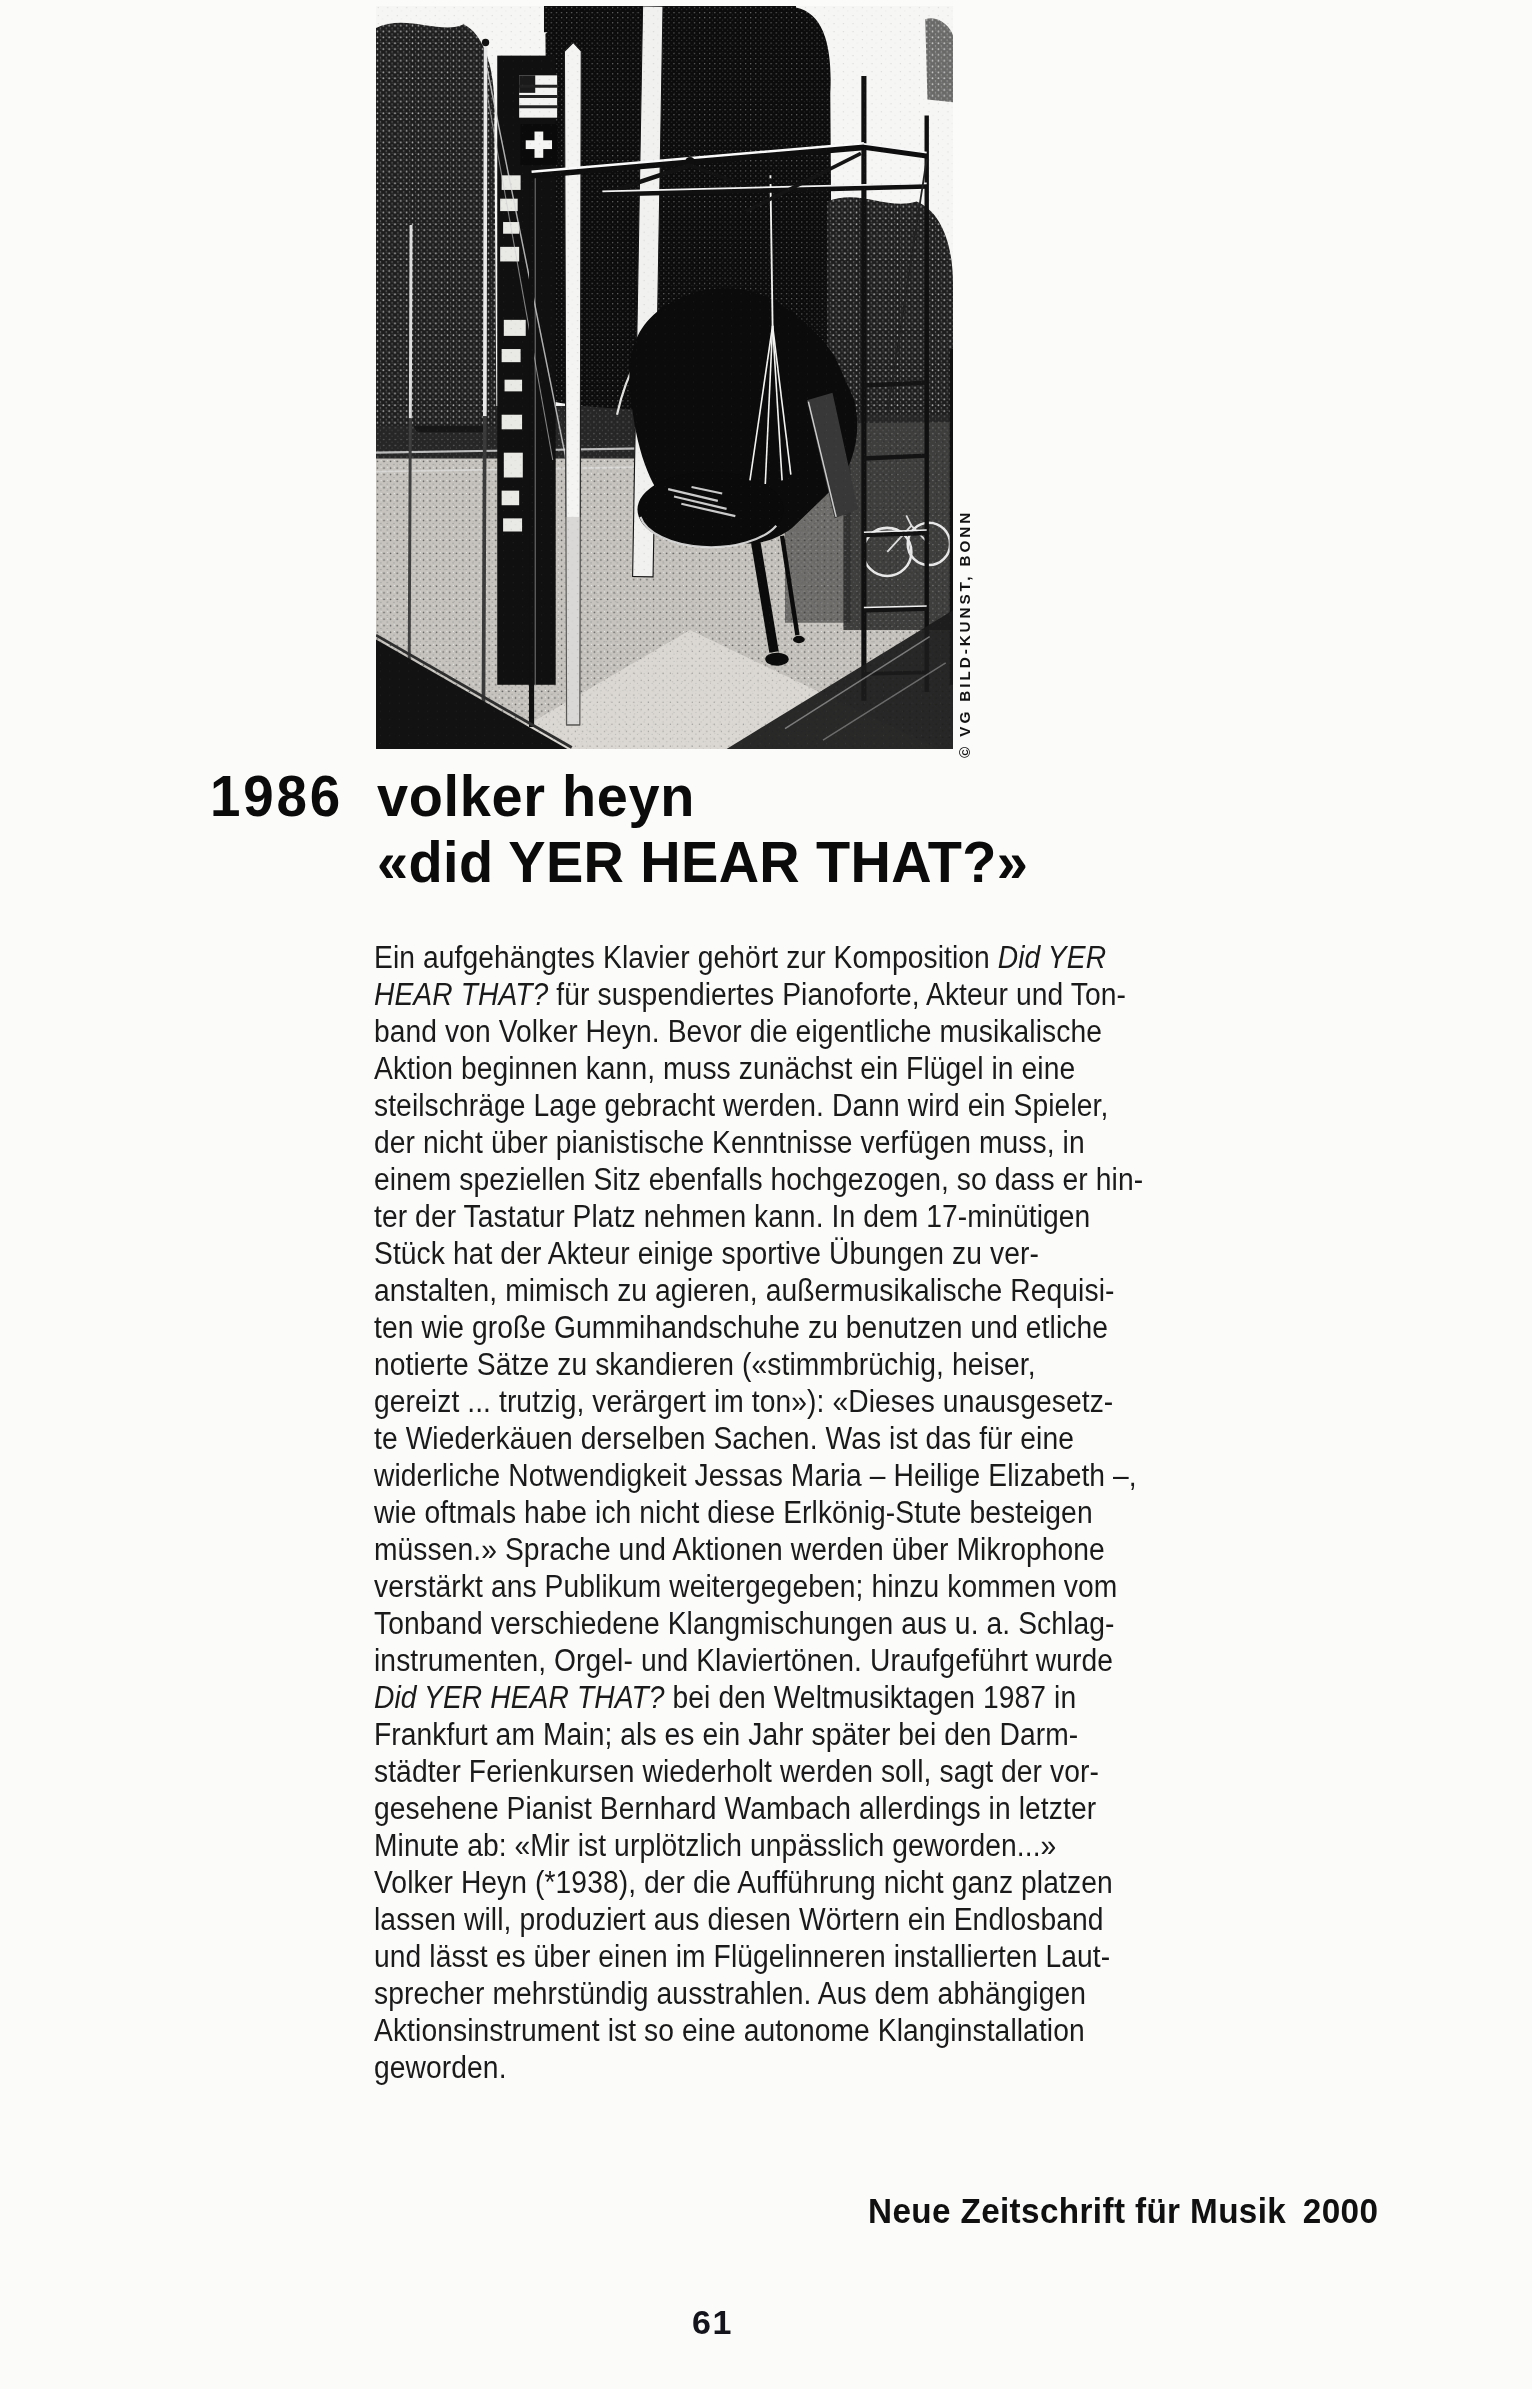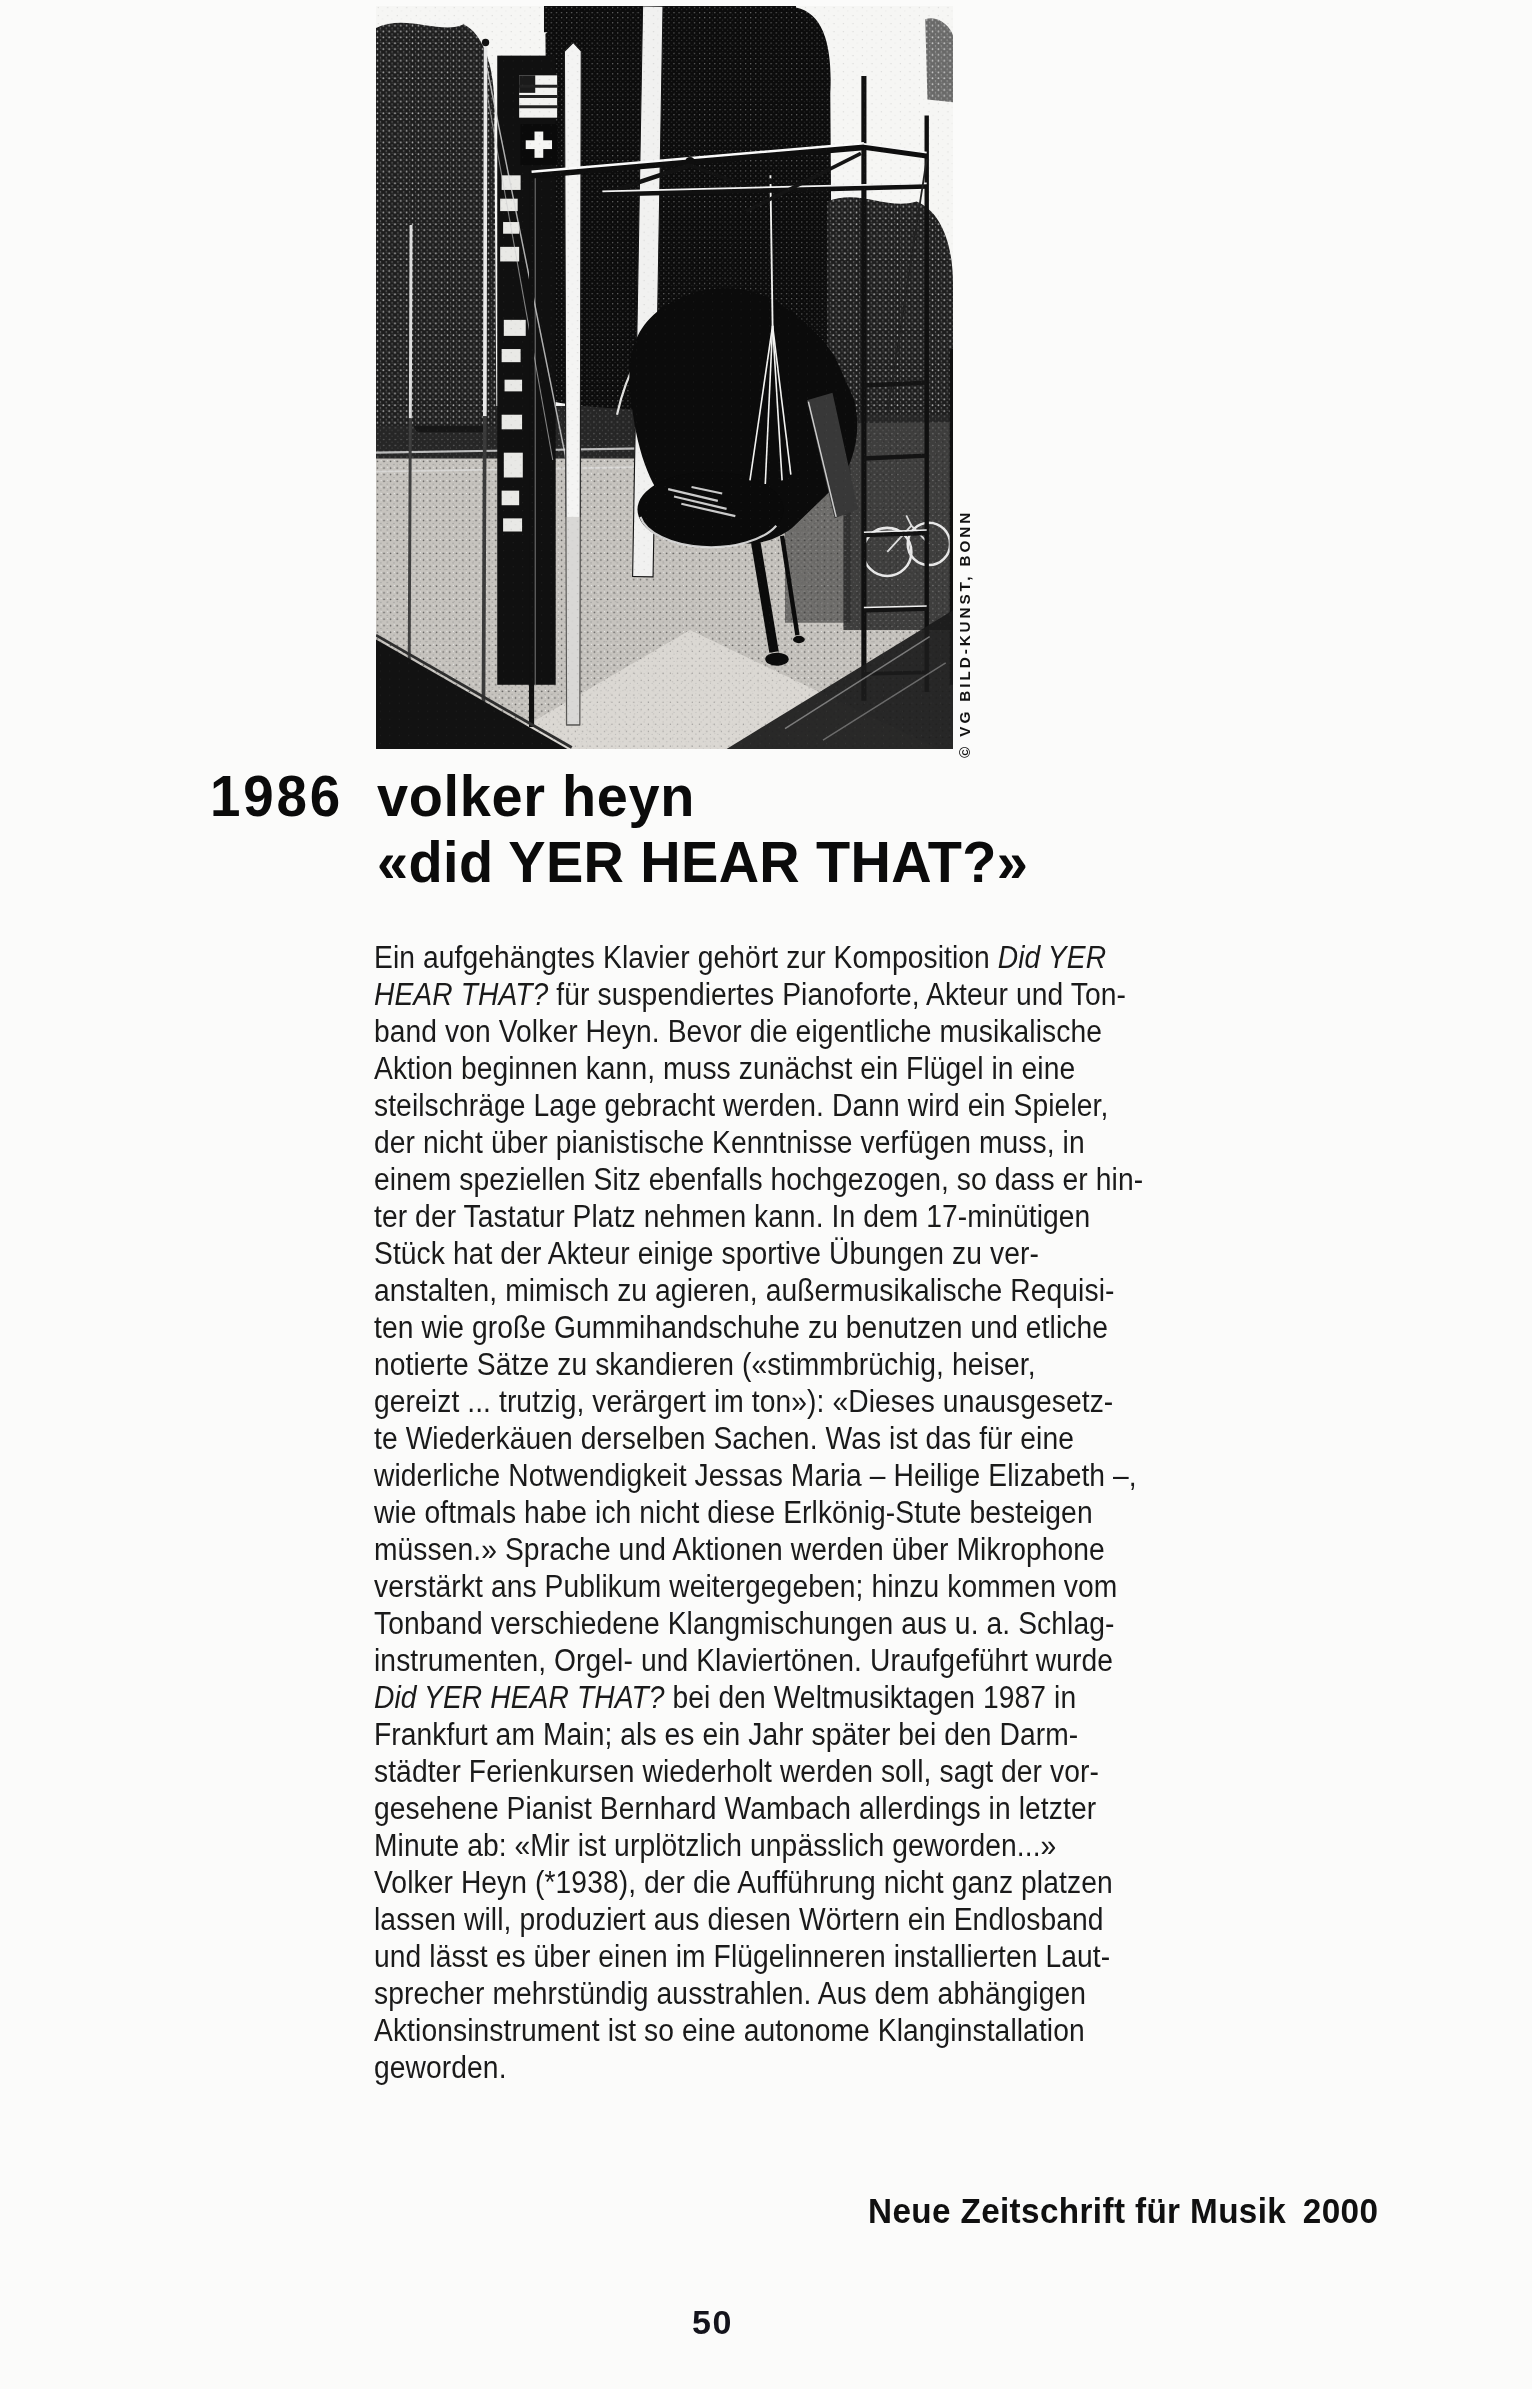--- a/index.html
+++ b/index.html
@@ -275,16 +275,16 @@
       <div class="bline"><span>und lässt es über einen im Flügelinneren installierten Laut-</span></div>
       <div class="bline"><span>sprecher mehrstündig ausstrahlen. Aus dem abhängigen</span></div>
       <div class="bline"><span>Aktionsinstrument ist so eine autonome Klanginstallation</span></div>
       <div class="bline"><span>geworden.</span></div>
     </div>
 
   <div class="footer">
     <span>Neue Zeitschrift für Musik</span><span class="gap"></span><span>2000</span>
   </div>
 
-  <div class="pagenum">50</div>
+  <div class="pagenum">61</div>
 
 </div>
 
 
 </body></html>

